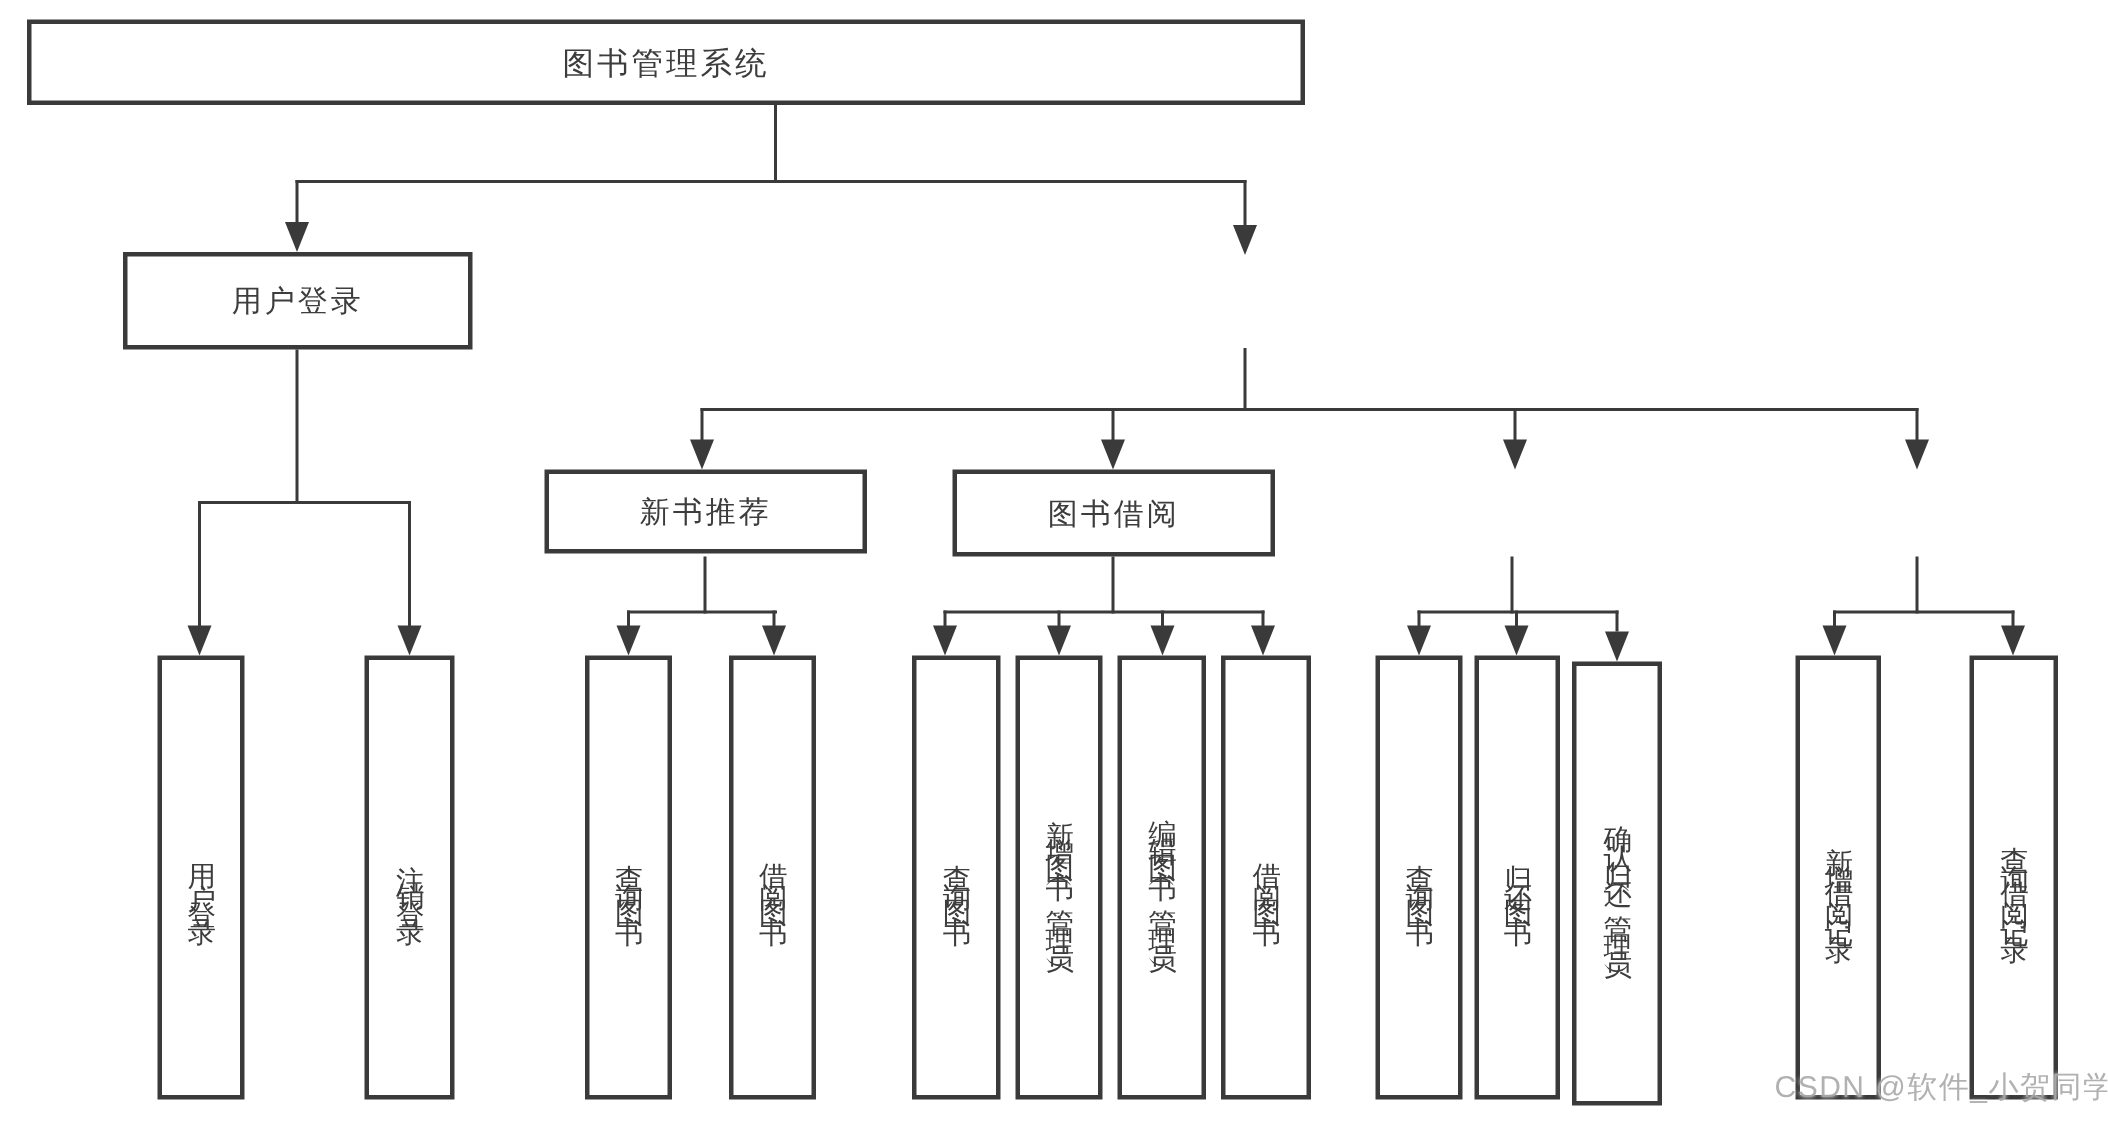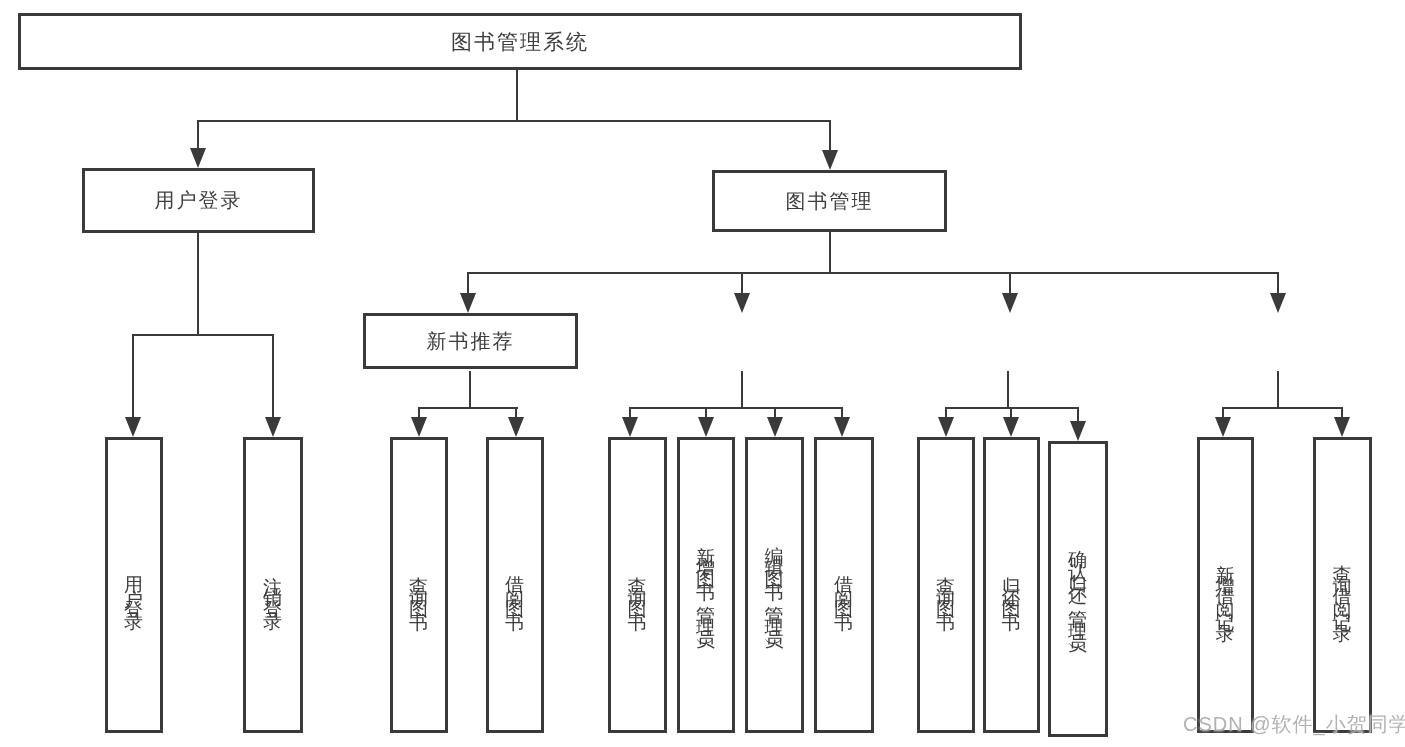--- a/index.html
+++ b/index.html
@@ -53,33 +53,33 @@
     letter-spacing: 1px;
     z-index: 5;
     white-space: nowrap;
   }
 </style>
 </head>
 <body>
 
 <div id="stage">
 
-  <div class="box hbox rootbox" style="left:18px; top:13px; width:1004px; height:57px;">
+  <div class="box hbox rootbox" style="left:18px; top:13px; width:852px; height:57px;">
     <span>图书管理系统</span>
   </div>
 
   <div class="box hbox" style="left:82px; top:168px; width:233px; height:65px;">
     <span>用户登录</span>
   </div>
-  <div class="box hbox" style="left:712px; top:170px; width:235px; height:62px;">
-    <span>图书管理</span>
-  </div>
 
   <div class="box hbox" style="left:363px; top:313px; width:215px; height:56px;">
     <span>新书推荐</span>
+  </div>
+  <div class="box hbox" style="left:635px; top:313px; width:215px; height:58px;">
+    <span>图书借阅</span>
   </div>
 
   <div class="box vbox" style="left:105px; width:58px;">
     <span class="vlabel">用户登录</span>
   </div>
   <div class="box vbox" style="left:243px; width:60px;">
     <span class="vlabel">注销登录</span>
   </div>
 
   <div class="box vbox" style="left:390px; width:58px;">

